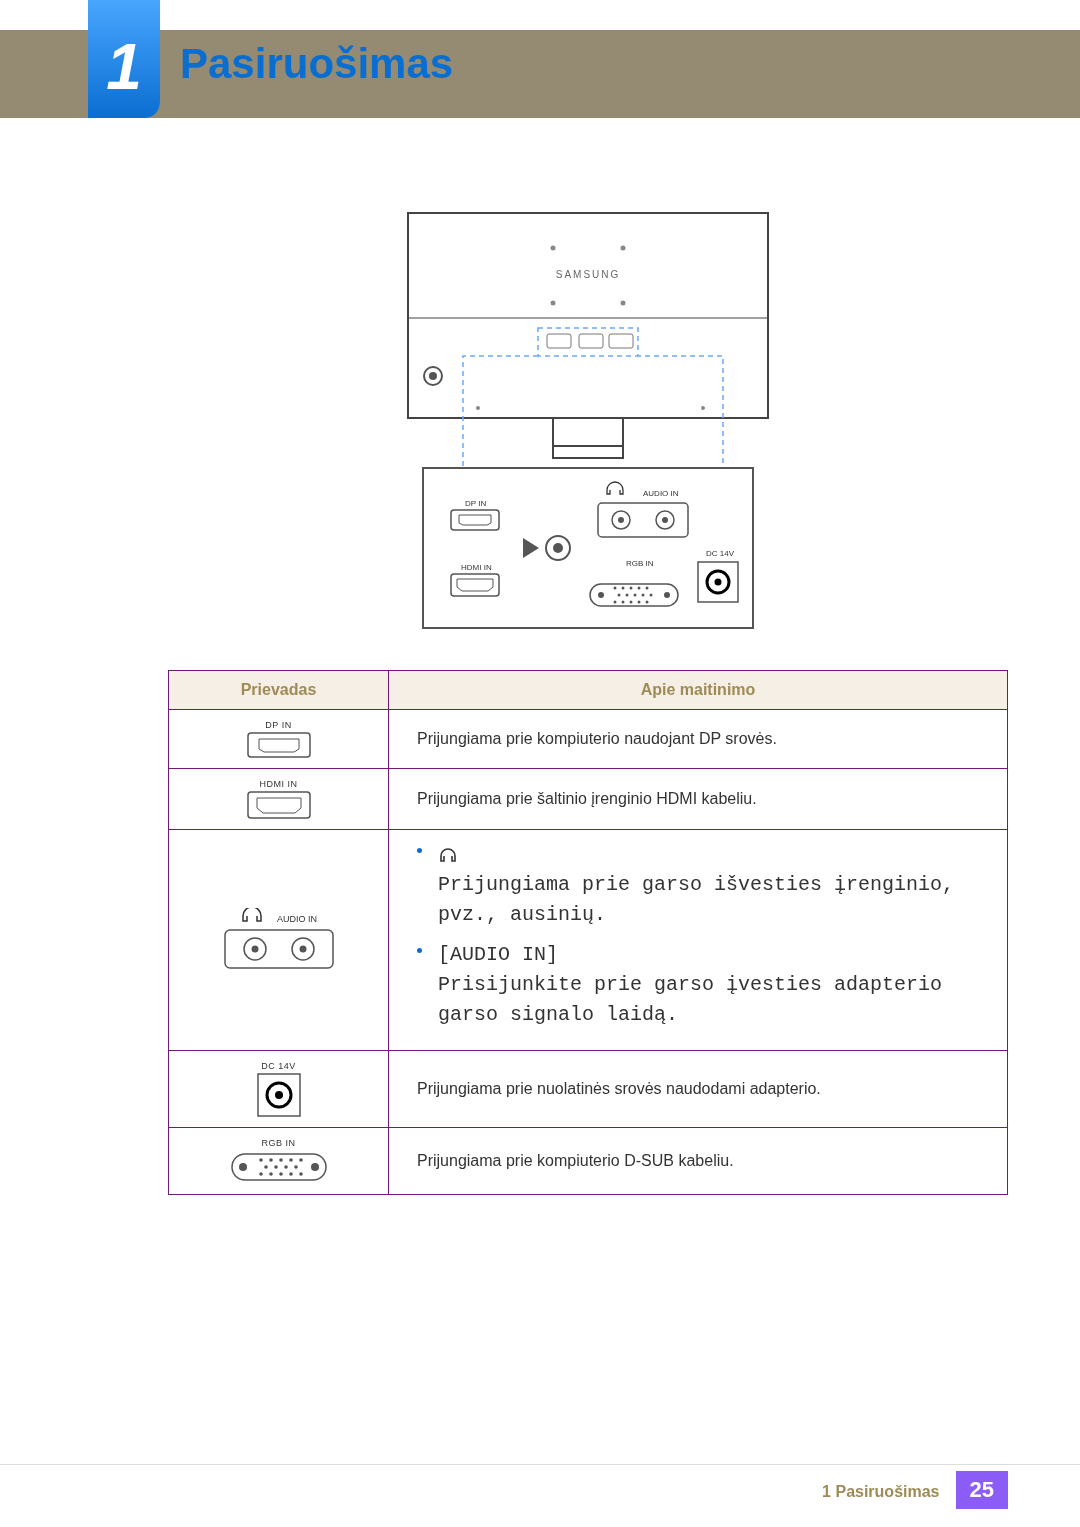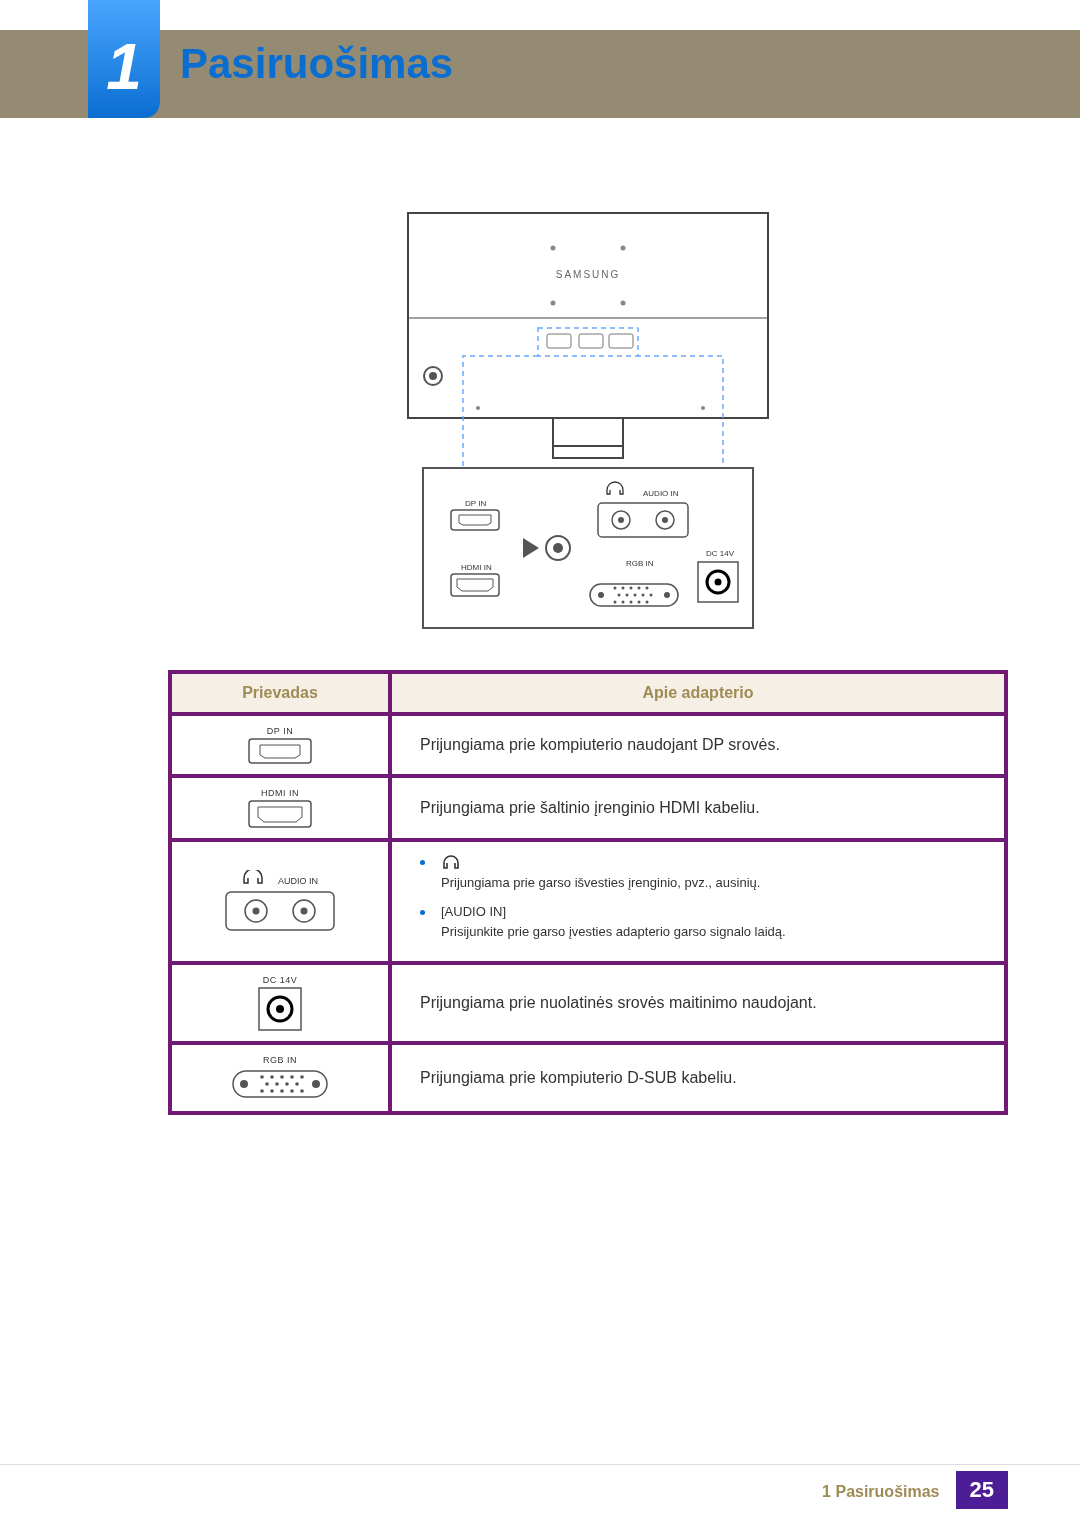--- a/index.html
+++ b/index.html
@@ -12,31 +12,31 @@
   .chapter-title { position: absolute; left: 180px; top: 40px; font-size: 42px; font-weight: bold; color: #0a6ed1; }
   .content { position: absolute; top: 190px; left: 168px; right: 72px; }
   .section-heading { font-size: 22px; font-weight: bold; color: #0a6ed1; margin-bottom: 24px; }
   .section-num { display: inline-block; margin-right: 12px; }
   .note-row { display: flex; align-items: flex-start; gap: 16px; margin-bottom: 24px; }
   .note-icon { width: 22px; height: 22px; flex: 0 0 22px; }
   .note-text { font-size: 16px; line-height: 1.55; color: #444; }
   .diagram-wrap { text-align: center; margin: 18px 0 28px; }
   .diagram { display: inline-block; }
   .ports-table { width: 100%; border-collapse: collapse; }
-  .ports-table th, .ports-table td { border: 4px solid #701a75; padding: 10px 28px; font-size: 16px; vertical-align: middle; }
+  .ports-table th, .ports-table td { border: 1px solid #701a75; padding: 10px 28px; font-size: 16px; vertical-align: middle; }
   .ports-table thead th { background: #f6efe5; color: #9f8b55; font-weight: bold; text-align: center; }
   .ports-table td.port-cell { width: 220px; text-align: center; }
   .port-label { font-size: 9px; letter-spacing: 0.5px; display: block; margin-bottom: 2px; }
   .port-svg { display: block; margin: 0 auto; }
   .desc-list .bullet-row { display: flex; align-items: flex-start; gap: 16px; margin-bottom: 10px; }
   .desc-list .dot { width: 5px; height: 5px; border-radius: 50%; background: #0a6ed1; margin-top: 8px; flex: 0 0 5px; }
-  .desc-list .item-body { flex: 1; font-size: 13px; line-height: 1.5; }
+  .desc-list .item-body { flex: 1; font-size: 20px; line-height: 1.5; font-family: Liberation Mono, monospace; }
   .footer { position: absolute; left: 0; right: 0; bottom: 18px; display: flex; justify-content: flex-end; align-items: flex-end; gap: 0; padding-right: 72px; }
   .footer-text { font-size: 16px; color: #9f8b55; font-weight: bold; padding: 8px 16px; }
-  .footer-page { background: #4c1d95; color: #fff; font-size: 22px; font-weight: bold; padding: 6px 14px; }
+  .footer-page { background: #8b5cf6; color: #fff; font-size: 22px; font-weight: bold; padding: 6px 14px; }
   .footer-rule { position: absolute; left: 0; right: 0; bottom: 62px; height: 1px; background: #ddd; }
 </style>
 </head>
 <body>
 
 <div class="page">
   <div class="top-band"></div>
   <div class="chapter-tab">
     <svg width="72" height="120" viewBox="0 0 72 120">
       <defs>
@@ -129,21 +129,21 @@
         <rect x="295" y="354" width="40" height="40" fill="none" stroke="#555" stroke-width="1.5"></rect>
         <circle cx="315" cy="374" r="11" fill="none" stroke="#000" stroke-width="3"></circle>
         <circle cx="315" cy="374" r="3.5" fill="#000"></circle>
       </svg>
     </div>
 
     <table class="ports-table">
       <thead>
         <tr>
           <th>Prievadas</th>
-          <th>Apie adapterio</th>
+          <th>Apie maitinimo</th>
         </tr>
       </thead>
       <tbody>
         <tr>
           <td class="port-cell">
             <span class="port-label">DP IN</span>
             <svg class="port-svg" width="64" height="26" viewBox="0 0 64 26">
               <rect x="1" y="1" width="62" height="24" rx="3" fill="none" stroke="#555" stroke-width="1.5"></rect>
               <path d="M12 7 h40 v10 l-5 3 h-30 l-5 -3 z" fill="none" stroke="#555"></path>
             </svg>
@@ -195,21 +195,21 @@
         </tr>
         <tr>
           <td class="port-cell">
             <span class="port-label">DC 14V</span>
             <svg class="port-svg" width="44" height="44" viewBox="0 0 44 44">
               <rect x="1" y="1" width="42" height="42" fill="none" stroke="#555" stroke-width="1.5"></rect>
               <circle cx="22" cy="22" r="12" fill="none" stroke="#000" stroke-width="3"></circle>
               <circle cx="22" cy="22" r="4" fill="#000"></circle>
             </svg>
           </td>
-          <td>Prijungiama prie nuolatinės srovės maitinimo naudojant.</td>
+          <td>Prijungiama prie nuolatinės srovės naudodami adapterio.</td>
         </tr>
         <tr>
           <td class="port-cell">
             <span class="port-label">RGB IN</span>
             <svg class="port-svg" width="96" height="34" viewBox="0 0 96 34">
               <path d="M14 4 h68 a12 12 0 0 1 0 26 h-68 a12 12 0 0 1 0 -26 z" fill="none" stroke="#555" stroke-width="1.5"></path>
               <circle cx="12" cy="17" r="4" fill="#555"></circle>
               <circle cx="84" cy="17" r="4" fill="#555"></circle>
               <g fill="#555">
                 <circle cx="30" cy="10" r="1.8"></circle>

